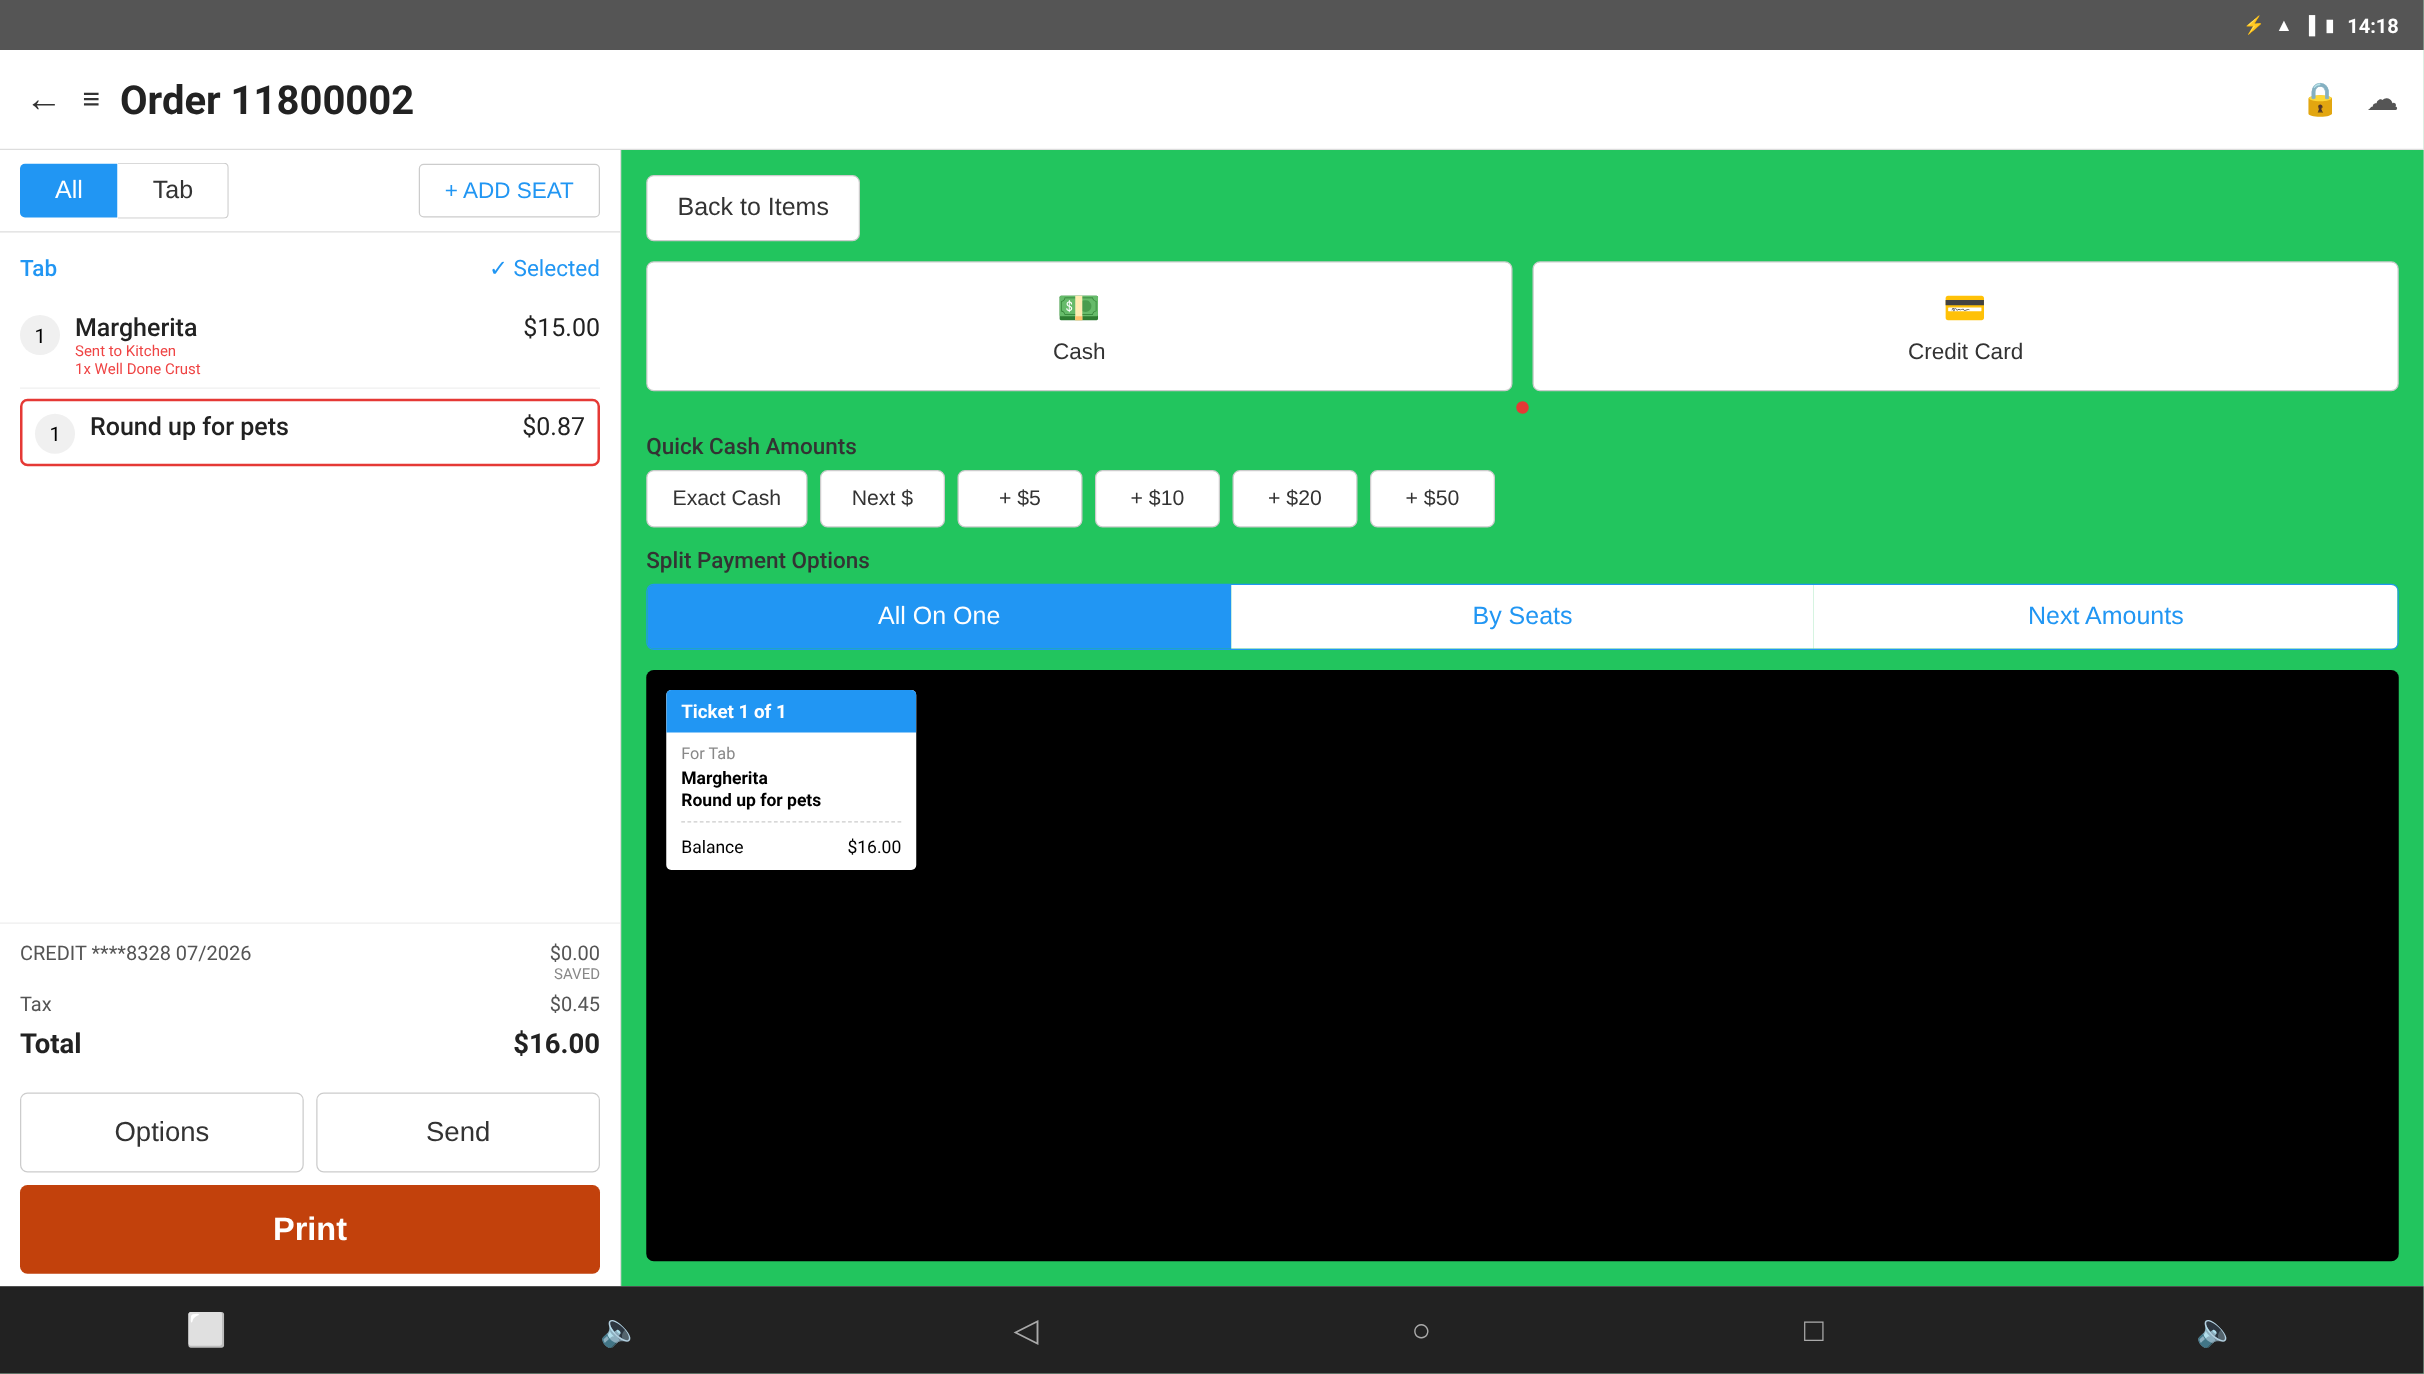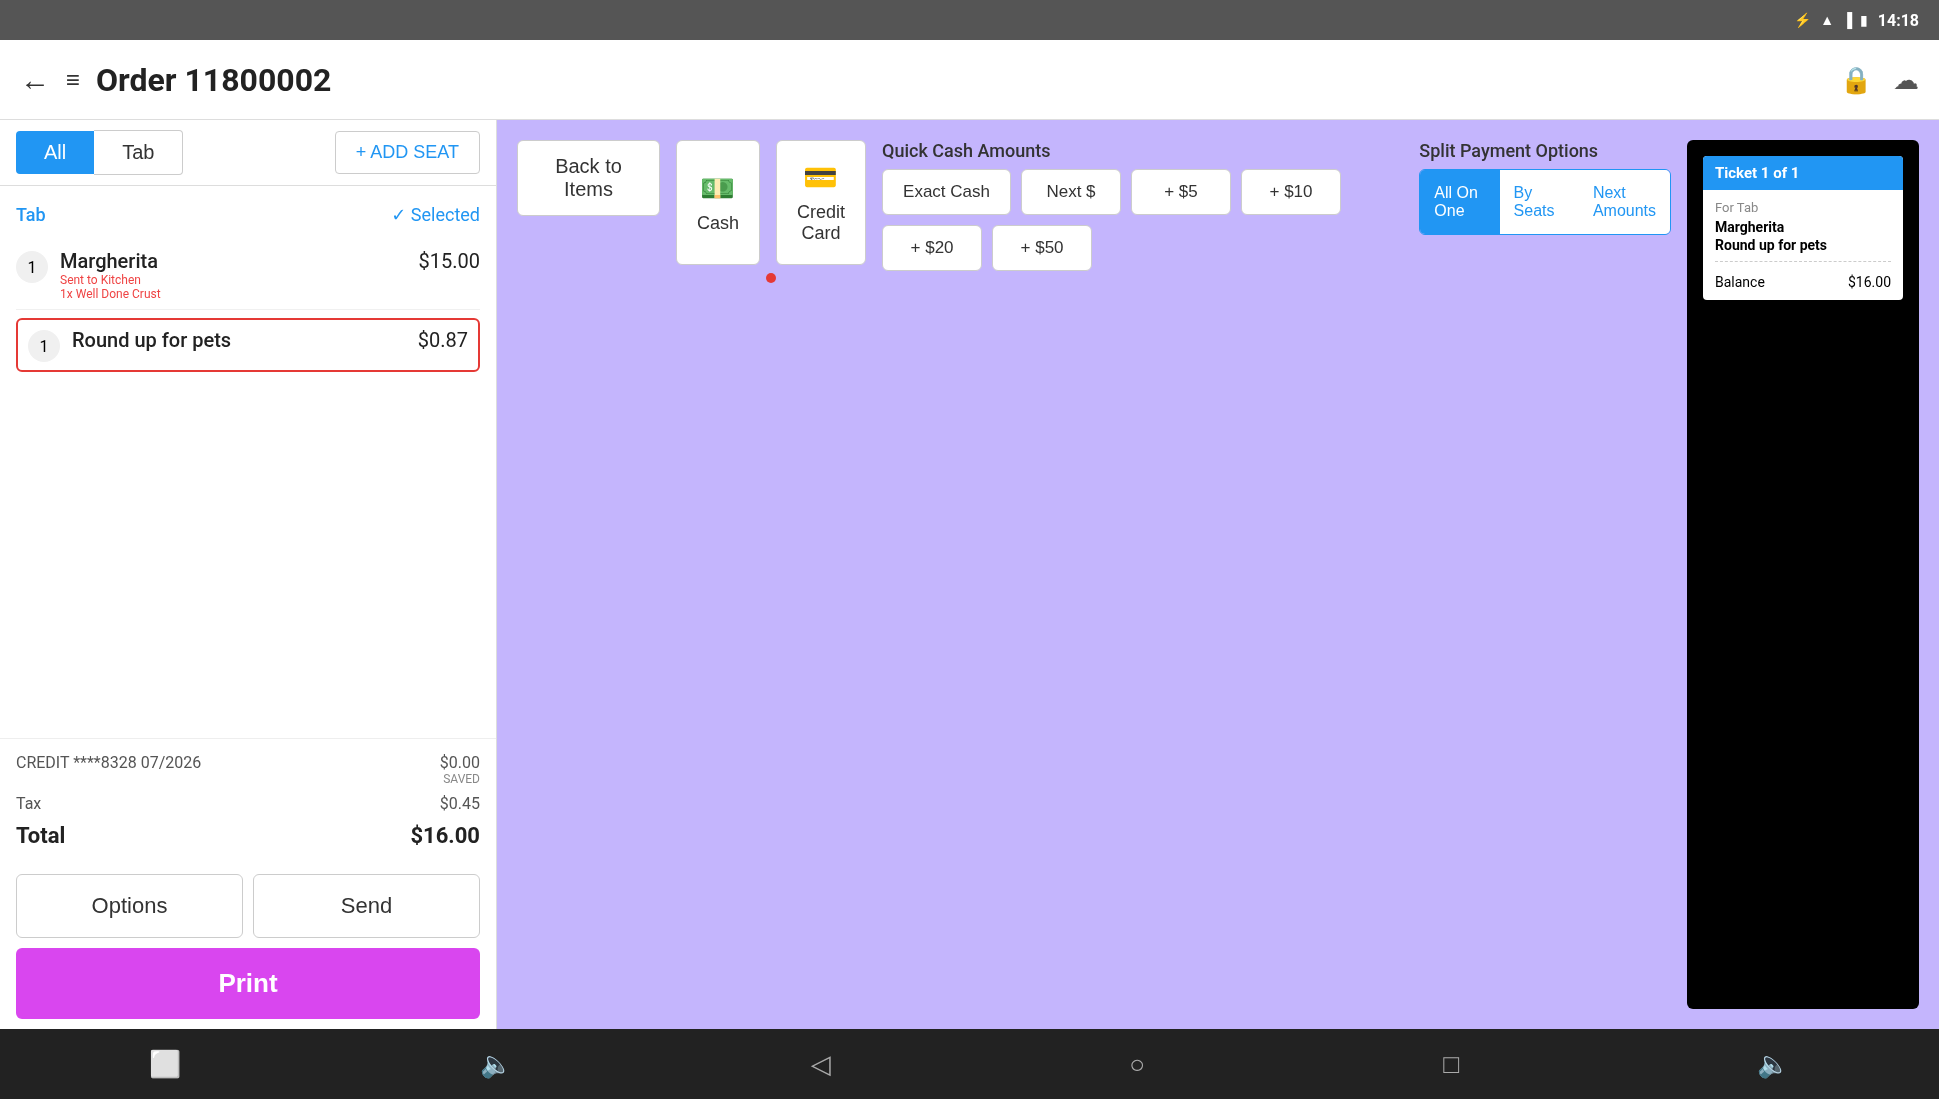--- a/index.html
+++ b/index.html
@@ -173,37 +173,37 @@
       background: white;
       border: 1px solid #ccc;
       border-radius: 6px;
       padding: 18px;
       font-size: 22px;
       color: #333;
       cursor: pointer;
       text-align: center;
     }
     .btn-print {
-      background: #d946ef;
+      background: #c2410c;
       color: white;
       border: none;
       border-radius: 6px;
       padding: 20px;
       font-size: 26px;
       font-weight: bold;
       cursor: pointer;
       text-align: center;
     }
 
     
     .right-panel {
       flex: 1;
-      background: #c4b5fd;
-      display: flex;
-      flex-direction: row;
+      background: #22c55e;
+      display: flex;
+      flex-direction: column;
       padding: 20px;
       gap: 16px;
       overflow-y: auto;
     }
 
     
     .payment-methods {
       display: flex;
       gap: 16px;
     }
@@ -258,22 +258,22 @@
     
     .split-payment-tabs {
       display: flex;
       border-radius: 6px;
       overflow: hidden;
       border: 1px solid #2196F3;
     }
     .split-tab {
       flex: 1;
       padding: 14px;
-      font-size: 16px;
-      text-align: left;
+      font-size: 20px;
+      text-align: center;
       cursor: pointer;
       background: white;
       color: #2196F3;
       border: none;
     }
     .split-tab.active {
       background: #2196F3;
       color: white;
     }
 

